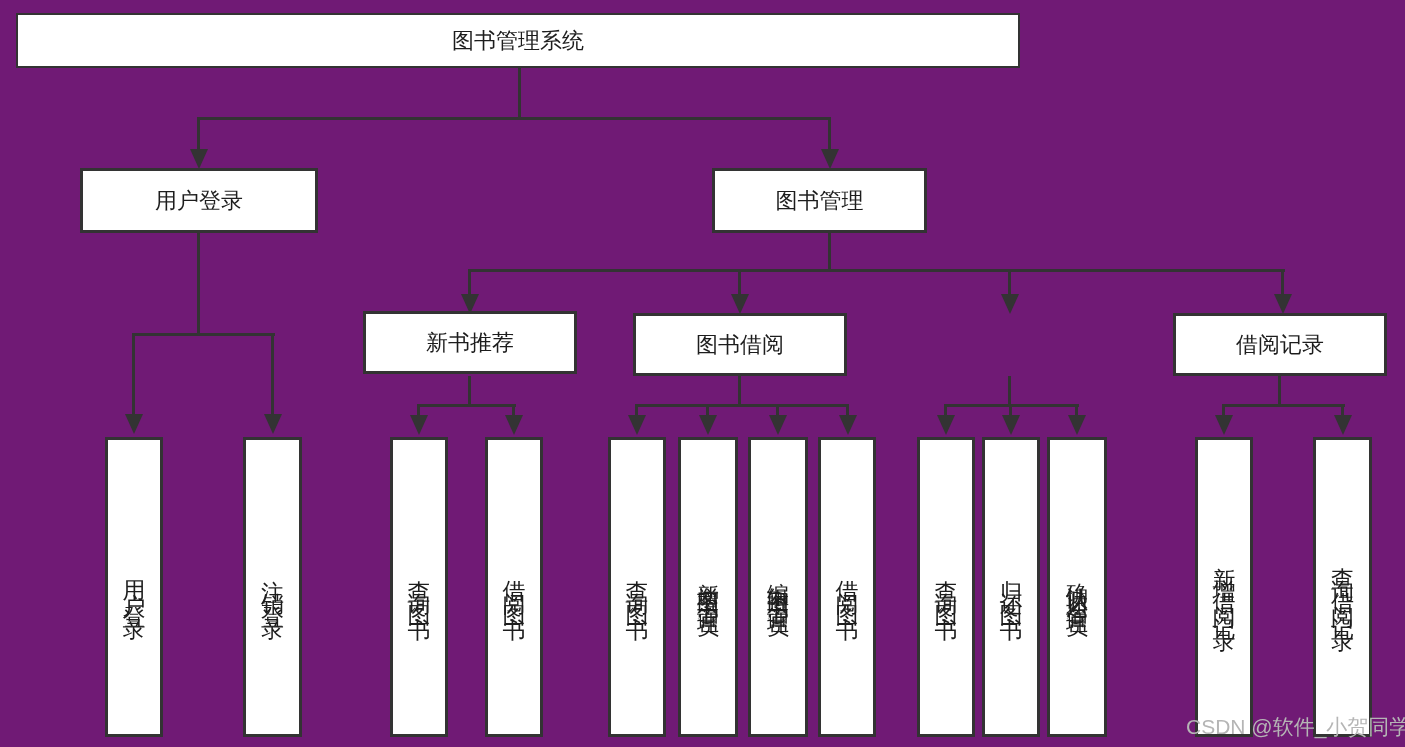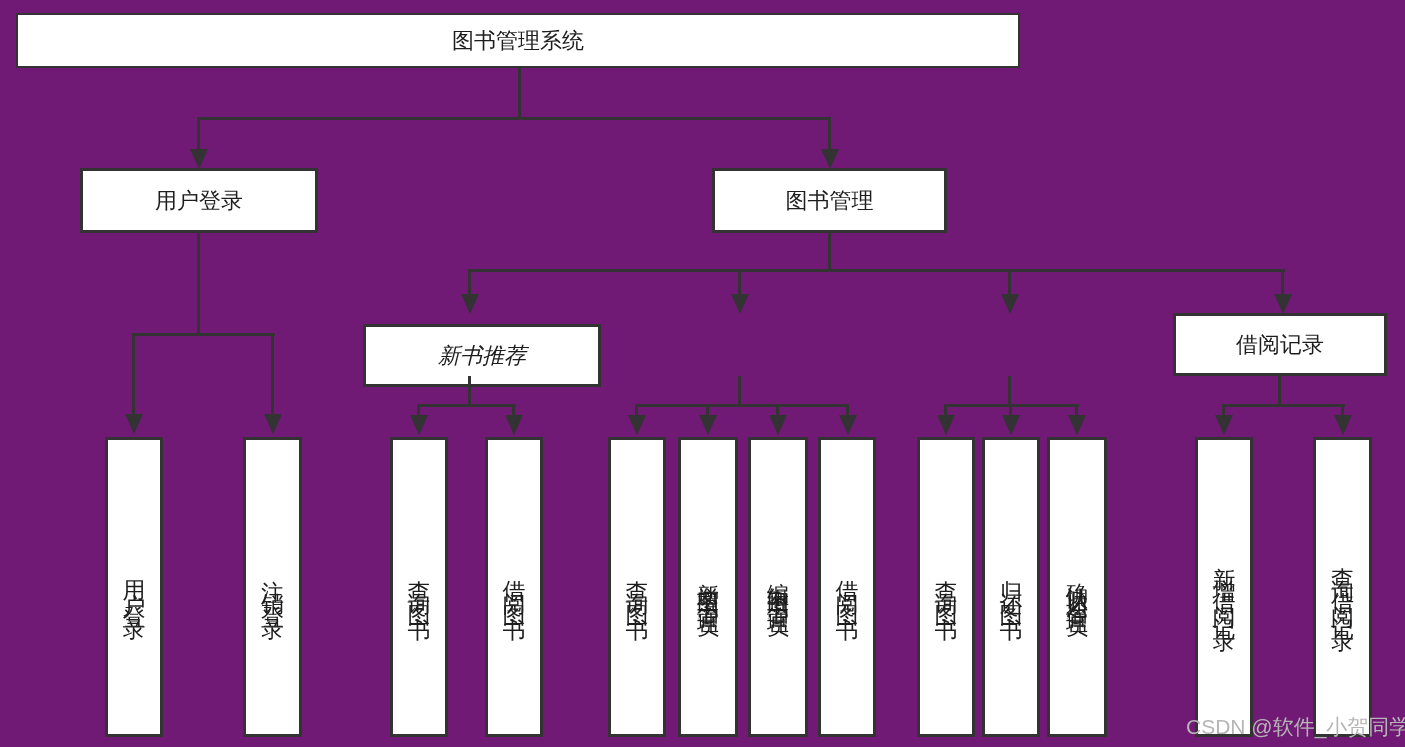--- a/index.html
+++ b/index.html
@@ -64,21 +64,21 @@
   <div class="vl" style="left:518px; top:68px; height:51px;"></div>
   <div class="hl" style="left:197px; top:117px; width:634px;"></div>
   <div class="vl" style="left:197px; top:117px; height:36px;"></div>
   <div class="ah" style="left:190px; top:149px;"></div>
   <div class="vl" style="left:828px; top:117px; height:36px;"></div>
   <div class="ah" style="left:821px; top:149px;"></div>
 
   <div class="box lv2" style="left:80px; top:168px; width:238px; height:65px;">
     <span>用户登录</span>
   </div>
-  <div class="box lv2" style="left:712px; top:168px; width:235px; height:65px;">
+  <div class="box lv2" style="left:712px; top:168px; width:215px; height:65px;">
     <span>图书管理</span>
   </div>
 
   <div class="vl" style="left:197px; top:233px; height:103px;"></div>
   <div class="hl" style="left:132px; top:333px; width:143px;"></div>
   <div class="vl" style="left:132px; top:333px; height:84px;"></div>
   <div class="ah" style="left:125px; top:414px;"></div>
   <div class="vl" style="left:271px; top:333px; height:84px;"></div>
   <div class="ah" style="left:264px; top:414px;"></div>
 
@@ -93,22 +93,25 @@
   <div class="hl" style="left:468px; top:269px; width:817px;"></div>
   <div class="vl" style="left:468px; top:269px; height:28px;"></div>
   <div class="ah" style="left:461px; top:294px;"></div>
   <div class="vl" style="left:738px; top:269px; height:28px;"></div>
   <div class="ah" style="left:731px; top:294px;"></div>
   <div class="vl" style="left:1008px; top:269px; height:28px;"></div>
   <div class="ah" style="left:1001px; top:294px;"></div>
   <div class="vl" style="left:1281px; top:269px; height:28px;"></div>
   <div class="ah" style="left:1274px; top:294px;"></div>
 
-  <div class="box lv3" style="left:363px; top:324px; width:238px; height:63px;font-style:italic;">
+  <div class="box lv3" style="left:363px; top:311px; width:214px; height:63px;">
     <span>新书推荐</span>
+  </div>
+  <div class="box lv3" style="left:633px; top:313px; width:214px; height:63px;">
+    <span>图书借阅</span>
   </div>
   <div class="box lv3" style="left:1173px; top:313px; width:214px; height:63px;">
     <span>借阅记录</span>
   </div>
 
   <div class="vl" style="left:468px; top:376px; height:30px;"></div>
   <div class="hl" style="left:417px; top:404px; width:99px;"></div>
   <div class="vl" style="left:417px; top:404px; height:14px;"></div>
   <div class="ah" style="left:410px; top:415px;"></div>
   <div class="vl" style="left:512px; top:404px; height:14px;"></div>

